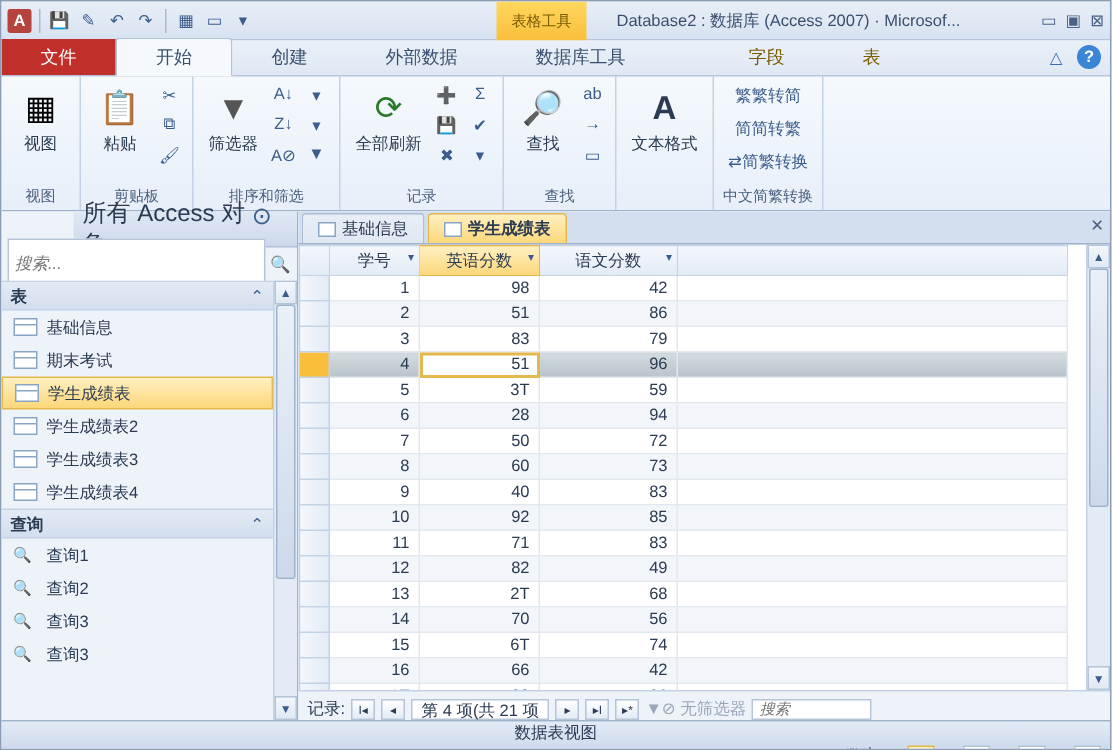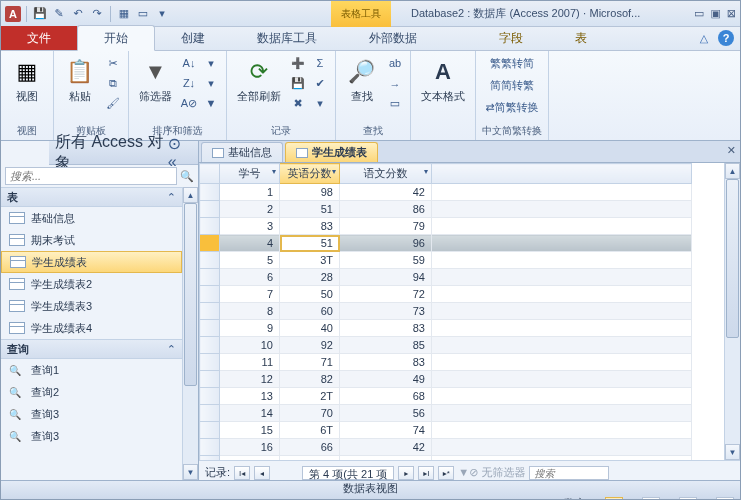--- a/index.html
+++ b/index.html
@@ -38,21 +38,21 @@
 .mini { width: 18px; height: 18px; display: flex; align-items: center; justify-content: center; font-size: 11px; color: #3b5c8c; cursor: pointer; }
 
 
 .workspace { display: flex; height: 339px; }
 
 
 .nav-pane { width: 198px; background: #eef3fa; border-right: 1px solid #9eb2cb; display: flex; flex-direction: column; }
 .nav-header { height: 24px; background: linear-gradient(#dfe8f4,#cdd9eb); border-bottom: 1px solid #aebfd6; display: flex; align-items: center; padding: 0 6px; color: #2b3b52; font-size: 16px; margin-left: 48px; }
 .nav-header .chev { margin-left: auto; color: #3b5c8c; }
 .search-row { height: 22px; display: flex; align-items: center; padding: 2px 4px; gap: 3px; }
-.search-row input { flex: 1; height: 18px; border: 1px solid #b6c4d8; padding: 0 4px; font-size: 11px; font-style: italic; color: #666; }
+.search-row input { flex: 1; height: 18px; border: 1px solid #b6c4d8; padding: 16px 4px; font-size: 11px; font-style: italic; color: #666; }
 .search-row .sic { color: #3b5c8c; cursor: pointer; }
 .nav-group-hdr { height: 20px; background: linear-gradient(#e3ebf6,#d3deee); border-top: 1px solid #c3d2e5; border-bottom: 1px solid #c3d2e5; display: flex; align-items: center; padding: 0 6px; color: #2b3b52; font-weight: bold; font-size: 11px; }
 .nav-group-hdr .chev { margin-left: auto; font-weight: normal; color: #3b5c8c; }
 .nav-list { overflow-y: auto; }
 .nav-item { height: 22px; display: flex; align-items: center; gap: 6px; padding: 0 8px; cursor: pointer; color: #2b3b52; }
 .nav-item.sel { background: linear-gradient(#fff0c1,#fcd77a); border: 1px solid #e4b84d; }
 .nav-item .obj-ic { width: 16px; height: 12px; border: 1px solid #8aa5c4; background: #fff; position: relative; }
 .nav-item .obj-ic::before { content:""; position:absolute; left:0; right:0; top:3px; height:1px; background:#8aa5c4; }
 .nav-item .obj-ic.q { border: none; background: none; }
 .nav-item .obj-ic.q::before { content:"🔍"; position: static; background: none; height: auto; font-size: 10px; }
@@ -81,21 +81,21 @@
 table.grid tr:nth-child(odd) td:not(.rowh) { background: #f2f5fa; }
 table.grid tr.sel td:not(.rowh) { background: linear-gradient(#d3dbdf,#b9c3cb); }
 table.grid tr.sel td.rowh { background: #f9bf3c; }
 table.grid tr.sel td.editing { background: #fff; outline: 2px solid #e4b84d; outline-offset: -2px; }
 th.col-sel { background: linear-gradient(#fff0c1,#fcd77a) !important; border-color: #e4b84d !important; }
 th.spacer { width: 260px; }
 
 
 .rec-nav { height: 20px; border-top: 1px solid #c3d2e5; background: #eef3fa; display: flex; align-items: flex-end; gap: 4px; padding: 0 6px; color: #2b3b52; font-size: 11px; }
 .rec-nav .nb { width: 16px; height: 14px; border: 1px solid #b6c4d8; background: linear-gradient(#fff,#e3ebf6); display: flex; align-items: center; justify-content: center; font-size: 8px; cursor: pointer; }
-.rec-nav .rec-text { border: 1px solid #b6c4d8; background: #fff; padding: 0 6px; height: 14px; line-height: 14px; margin-left: 28px; }
+.rec-nav .rec-text { border: 1px solid #b6c4d8; background: #fff; padding: 0 6px; height: 14px; line-height: 14px; }
 .rec-nav .filter-off { color: #9aa7b8; display: flex; align-items: center; gap: 3px; }
 .rec-nav input.search { border: 1px solid #b6c4d8; height: 14px; width: 80px; padding: 0 4px; font-size: 10px; font-style: italic; }
 
 
 .statusbar { height: 20px; background: linear-gradient(#e3ebf6,#cdd9eb); border-top: 1px solid #9eb2cb; display: flex; align-items: center; padding: 0 6px; color: #2b3b52; font-size: 11px; flex-direction: column; }
 .statusbar .right { margin-left: auto; display: flex; gap: 19px; align-items: center; justify-content: flex-end; }
 .statusbar .vb { width: 18px; height: 14px; border: 1px solid #b6c4d8; background: linear-gradient(#fff,#e3ebf6); display: flex; align-items: center; justify-content: center; font-size: 9px; cursor: pointer; }
 .statusbar .vb.active { background: linear-gradient(#fff0c1,#fcd77a); border-color: #e4b84d; }
 </style>
 </head>
@@ -120,22 +120,22 @@
     <span>▭</span>
     <span>▣</span>
     <span>⊠</span>
   </div>
 </div>
 
 <div class="ribbon-tabs">
   <div class="tab file">文件</div>
   <div class="tab active">开始</div>
   <div class="tab">创建</div>
+  <div class="tab">外部数据</div>
   <div class="tab">数据库工具</div>
-  <div class="tab">外部数据</div>
   <div class="tab context" style="margin-left:30px">字段</div>
   <div class="tab context">表</div>
   <div class="help-area">
     <span>△</span>
     <span class="help-circ">?</span>
   </div>
 </div>
 
 <div class="ribbon">
   <div class="group">
@@ -331,21 +331,21 @@
         </div>
       <span class="doc-close">✕</span>
     </div>
     <div class="grid-wrap">
       <div class="grid-scroll">
         <table class="grid" id="grid">
             <tbody>
               <tr>
                 <th class="rowh"></th>
 <th style="width:60px">学号<span class="dd">▾</span></th>
-<th class="col-sel" style="width:60px">英语分数<span class="dd">▾</span></th>
+<th class="col-sel" style="width:80px">英语分数<span class="dd">▾</span></th>
 <th style="width:92px">语文分数<span class="dd">▾</span></th>
 <th class="spacer"></th>
               </tr>
               <tr>
   <td class="rowh"></td>
   <td>1</td>
   <td class="">98</td>
   <td>42</td>
   <td></td>
               </tr>

